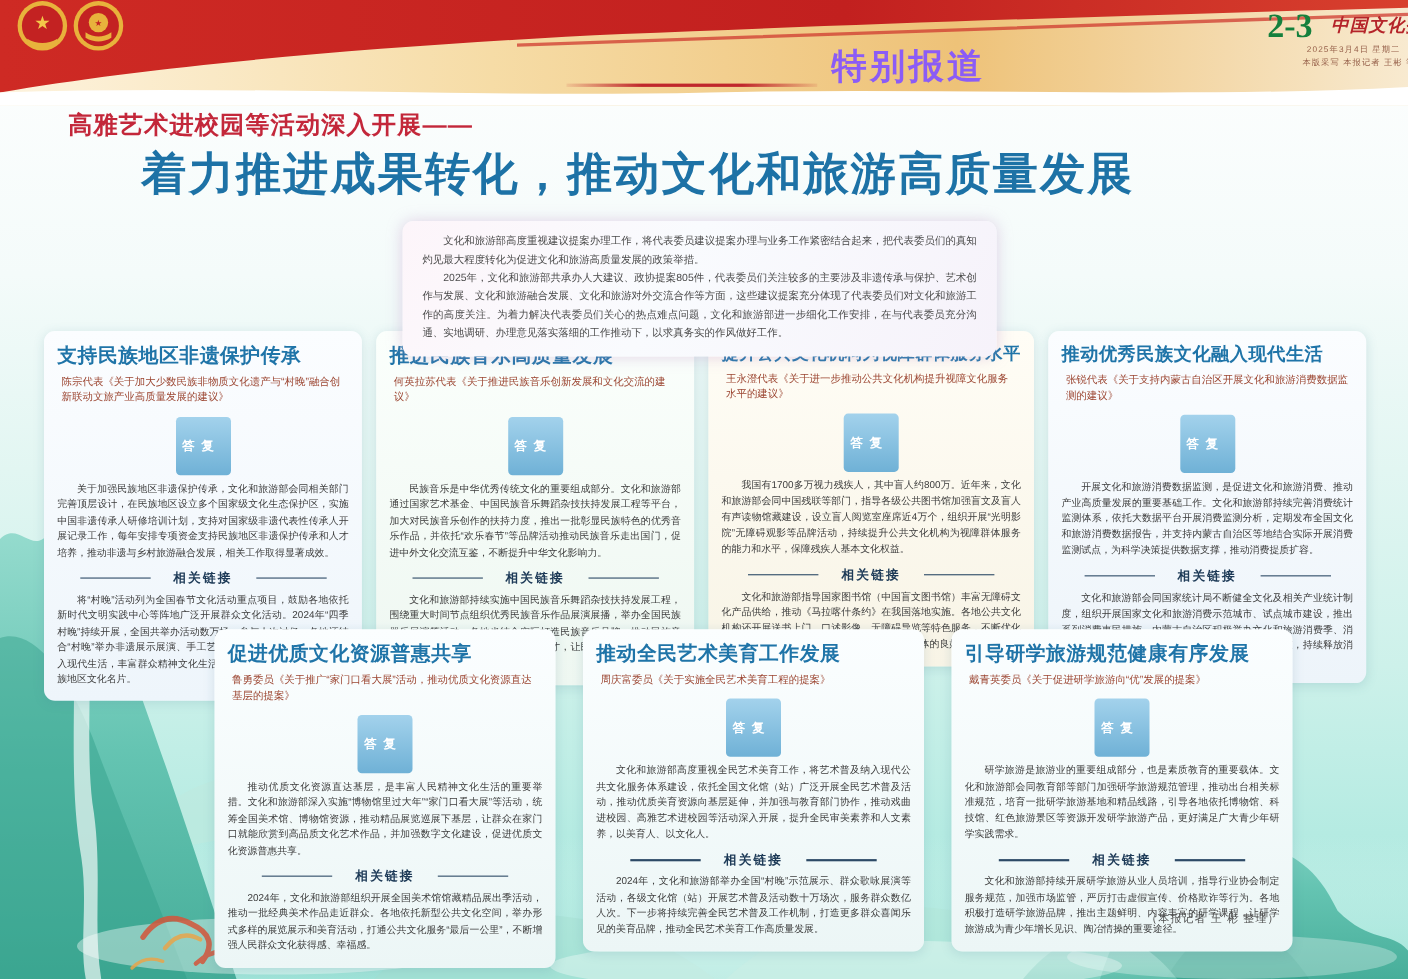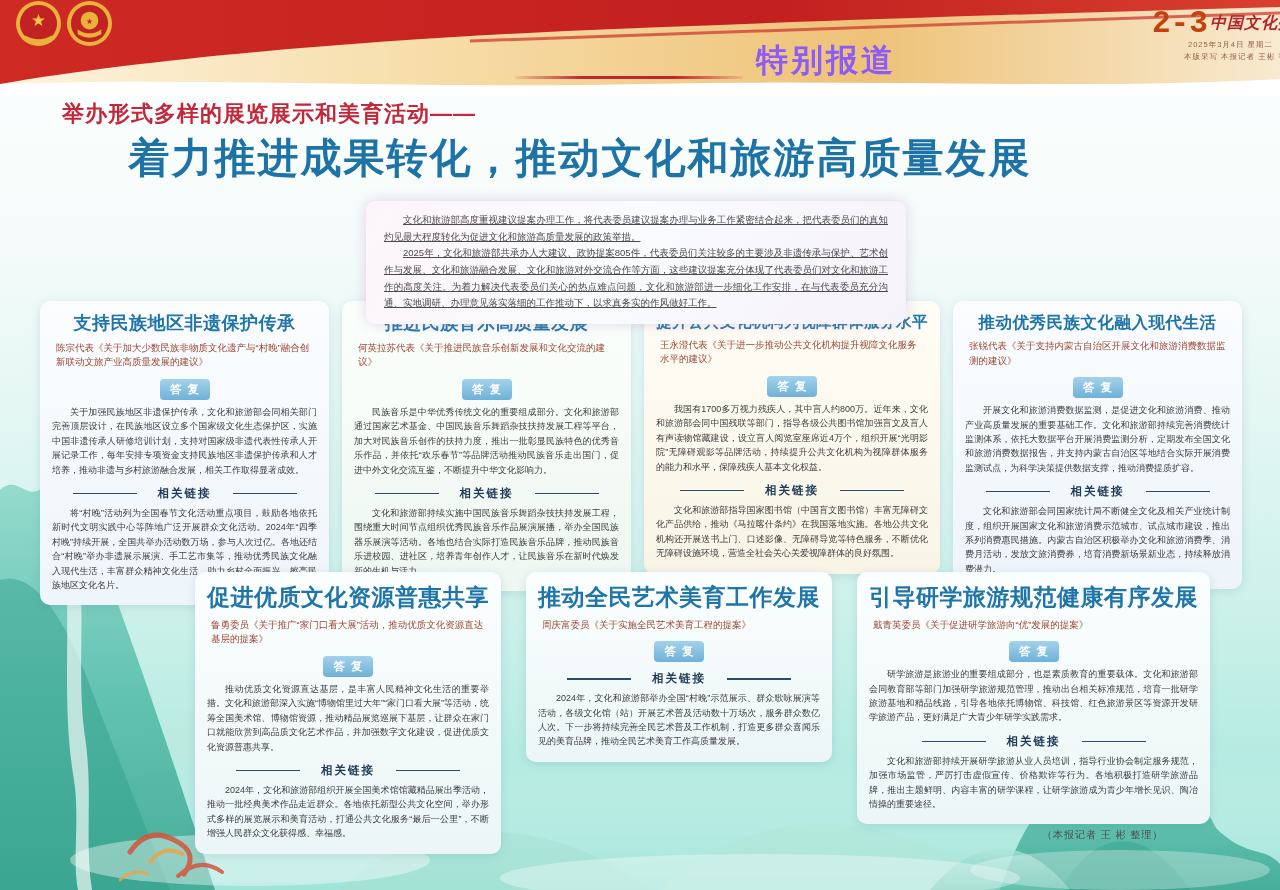--- a/index.html
+++ b/index.html
@@ -21,22 +21,22 @@
     text-shadow:1px 1px 0 rgba(255,255,255,.4);
   }
   .section-underline{position:absolute;left:515px;top:76px;width:228px;height:3px;z-index:4;
     background:linear-gradient(90deg,rgba(192,39,44,.1),#c0272c 30%,#c0272c 70%,rgba(192,39,44,.1));}
   .section-subtitle{
     position:absolute;left:756px;top:44px;z-index:4;
     font-size:32px;font-weight:bold;color:#8b5cf6;letter-spacing:3px;line-height:1;
   }
   .masthead-pages{
     position:absolute;left:1152px;top:8px;z-index:4;
-    font-family:Liberation Mono, monospace;
-    font-size:31px;font-weight:bold;color:#c2410c;line-height:1;
+    font-family:Liberation Serif, serif;
+    font-size:31px;font-weight:bold;color:#15803d;line-height:1;
   }
   .masthead-name{
     position:absolute;left:1210px;top:13px;z-index:4;
     font-family:"DejaVu Serif","Liberation Serif",serif;font-style:italic;
     font-size:16px;font-weight:bold;color:#b5242a;letter-spacing:1px;white-space:nowrap;
   }
   .masthead-date,.masthead-credits{
     position:absolute;z-index:4;font-size:7.5px;color:#96604a;letter-spacing:1px;white-space:nowrap;
   }
   .masthead-date{left:1188px;top:40px;}
@@ -51,49 +51,49 @@
     font-size:41px;font-weight:900;color:#1d72a6;letter-spacing:2px;
     font-family:"DejaVu Sans","Liberation Sans",sans-serif;
   }
   
   .intro{
     position:absolute;left:366px;top:201px;width:504px;z-index:3;
     background:linear-gradient(120deg,#fdf5fa 0%,#f9fbfe 45%,#f6f2fa 100%);
     border-radius:10px;box-shadow:0 0 14px rgba(190,150,200,.4);
     padding:11px 18px 12px;
   }
-  .intro p{margin:0;font-size:9.5px;line-height:1.75;color:#4b4b4b;text-align:justify;text-indent:2em;text-decoration:underline;}
+  .intro p{margin:0;font-size:9.5px;line-height:1.75;color:#4b4b4b;text-align:justify;text-indent:2em;}
   
   .row{position:absolute;display:flex;align-items:flex-start;z-index:2;}
   .row1{left:40px;top:301px;width:1202px;gap:13px;}
   .row2{left:195px;top:572px;width:980px;gap:25px;}
   .card{
     flex:1;border-radius:10px;padding:12px 12px 13px;
     background:rgba(255,255,255,.93);
     box-shadow:0 2px 10px rgba(70,130,150,.18);
   }
   .row1 .card:nth-child(1){background:linear-gradient(180deg,#fbfdff,#eef5fb);}
   .row1 .card:nth-child(2){background:linear-gradient(180deg,#fbfffc,#eef7f1);}
   .row1 .card:nth-child(3){background:linear-gradient(180deg,#fffdf6,#f8f4e6);}
   .row1 .card:nth-child(4){background:linear-gradient(180deg,#fbfdff,#edf4fa);}
   .row2 .card{background:linear-gradient(180deg,#fbfeff,#ecf6f6);}
   .card-title{
-    font-size:18px;font-weight:bold;color:#1f74a8;text-align:center;
+    font-size:18px;font-weight:bold;color:#1f74a8;text-align:left;
     letter-spacing:.5px;white-space:nowrap;line-height:1.2;
   }
   .row1 .card:nth-child(3) .card-title{font-size:15.5px;}
   .row1 .card:nth-child(4) .card-title{font-size:16.5px;}
-  .row2 .card-title{font-size:23px;}
+  .row2 .card-title{font-size:18px;}
   .card-sub{
     margin:6px 4px 0;font-size:9.5px;line-height:1.55;color:#9c4632;text-align:left;
   }
   .badge{
-    display:block;margin:9px auto 4px;width:50px;padding:3px 0;border-radius:4px;
+    display:block;margin:9px auto 4px;width:50px;padding:19px 0;border-radius:4px;
     background:linear-gradient(180deg,#a3d2ec,#6fb1d6);
-    color:#fff;font-size:11.5px;font-weight:bold;text-align:center;
+    color:#fff;font-size:11.5px;font-weight:bold;text-align:left;
     letter-spacing:6px;text-indent:6px;
   }
   .card-body{
     margin-top:5px;font-size:9px;line-height:1.6;color:#3c3c3c;
     text-align:justify;text-indent:2em;
   }
   .links-divider{
     display:flex;align-items:center;justify-content:center;gap:21px;margin:9px 4px 2px;
   }
   .links-divider .line{width:64px;height:1.5px;background:#2d4a66;}
@@ -192,21 +192,21 @@
 
   <div class="section-underline"></div>
   <div class="section-subtitle">特别报道</div>
 
   <div class="masthead-pages">2-3</div>
   <div class="masthead-name">中国文化报</div>
   <div class="masthead-date">2025年3月4日 星期二</div>
   <div class="masthead-credits">本版采写 本报记者 王彬 等</div>
 </div>
 
-<div class="kicker">举办形式多样的展览展示和美育活动——</div>
+<div class="kicker">高雅艺术进校园等活动深入开展——</div>
 <div class="main-title">着力推进成果转化，推动文化和旅游高质量发展</div>
 
 <div class="intro">
   <p>文化和旅游部高度重视建议提案办理工作，将代表委员建议提案办理与业务工作紧密结合起来，把代表委员们的真知灼见最大程度转化为促进文化和旅游高质量发展的政策举措。</p>
   <p>2025年，文化和旅游部共承办人大建议、政协提案805件，代表委员们关注较多的主要涉及非遗传承与保护、艺术创作与发展、文化和旅游融合发展、文化和旅游对外交流合作等方面，这些建议提案充分体现了代表委员们对文化和旅游工作的高度关注。为着力解决代表委员们关心的热点难点问题，文化和旅游部进一步细化工作安排，在与代表委员充分沟通、实地调研、办理意见落实落细的工作推动下，以求真务实的作风做好工作。</p>
 </div>
 
 <div class="row row1">
   <div class="card">
     <div class="card-title">支持民族地区非遗保护传承</div>
@@ -272,20 +272,21 @@
       <span class="links-label">相关链接</span>
       <span class="line"></span>
     </div>
     <div class="card-body">2024年，文化和旅游部组织开展全国美术馆馆藏精品展出季活动，推动一批经典美术作品走近群众。各地依托新型公共文化空间，举办形式多样的展览展示和美育活动，打通公共文化服务“最后一公里”，不断增强人民群众文化获得感、幸福感。</div>
   </div>
 
   <div class="card">
     <div class="card-title">推动全民艺术美育工作发展</div>
     <div class="card-sub">周庆富委员《关于实施全民艺术美育工程的提案》</div>
     <span class="badge">答复</span>
+    <div class="card-body">文化和旅游部高度重视全民艺术美育工作，将艺术普及纳入现代公共文化服务体系建设，依托全国文化馆（站）广泛开展全民艺术普及活动，推动优质美育资源向基层延伸，并加强与教育部门协作，推动戏曲进校园、高雅艺术进校园等活动深入开展，提升全民审美素养和人文素养，以美育人、以文化人。</div>
     <div class="links-divider">
       <span class="line"></span>
       <span class="links-label">相关链接</span>
       <span class="line"></span>
     </div>
     <div class="card-body">2024年，文化和旅游部举办全国“村晚”示范展示、群众歌咏展演等活动，各级文化馆（站）开展艺术普及活动数十万场次，服务群众数亿人次。下一步将持续完善全民艺术普及工作机制，打造更多群众喜闻乐见的美育品牌，推动全民艺术美育工作高质量发展。</div>
   </div>
 
   <div class="card">
     <div class="card-title">引导研学旅游规范健康有序发展</div>

